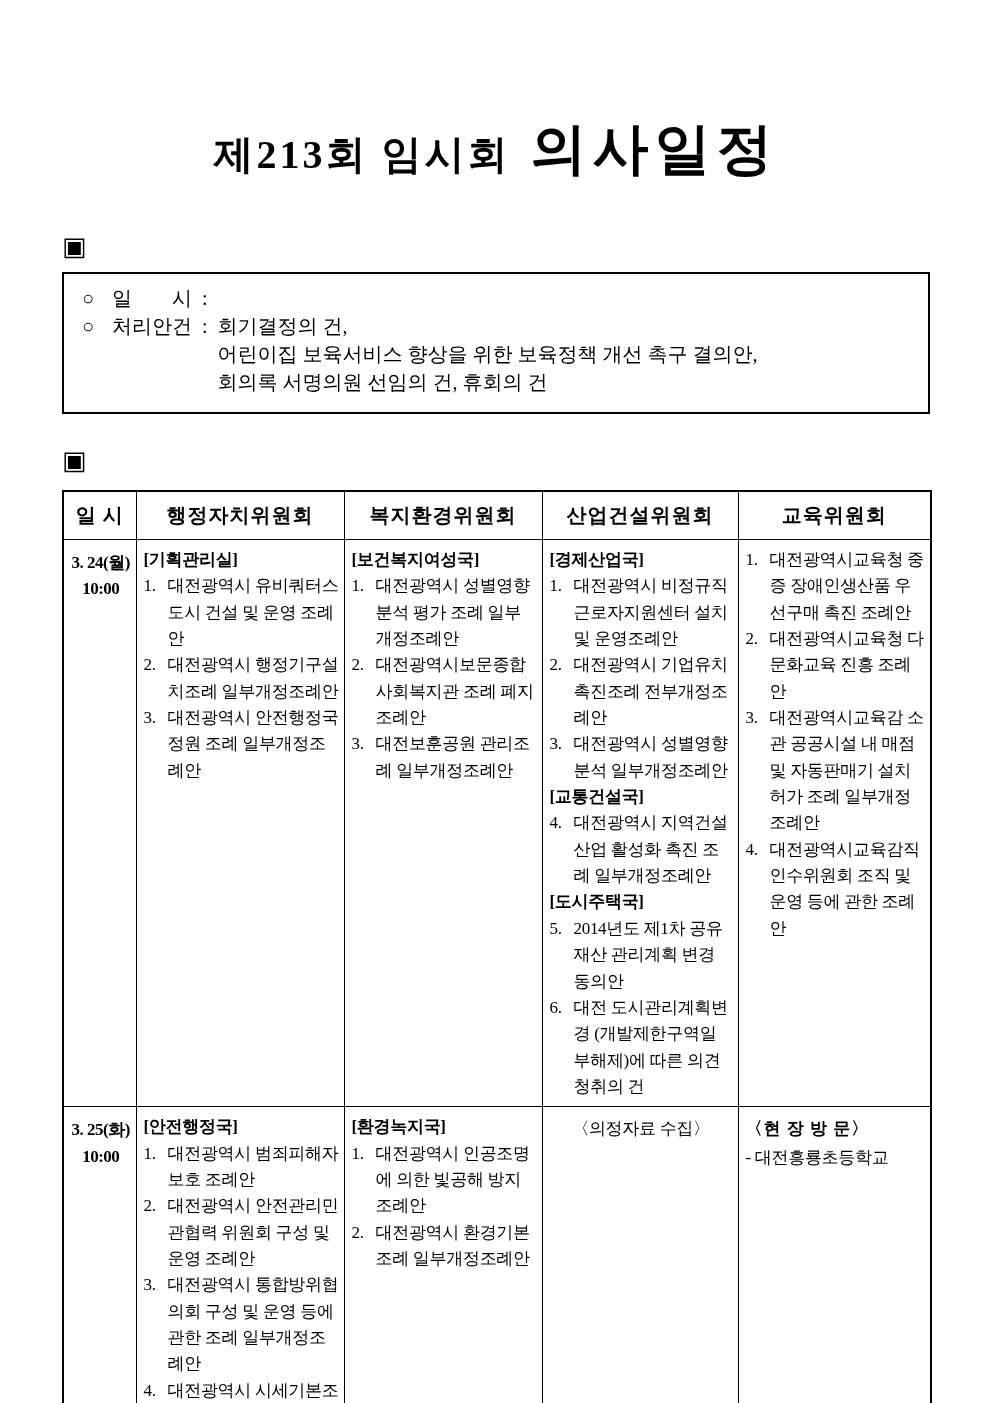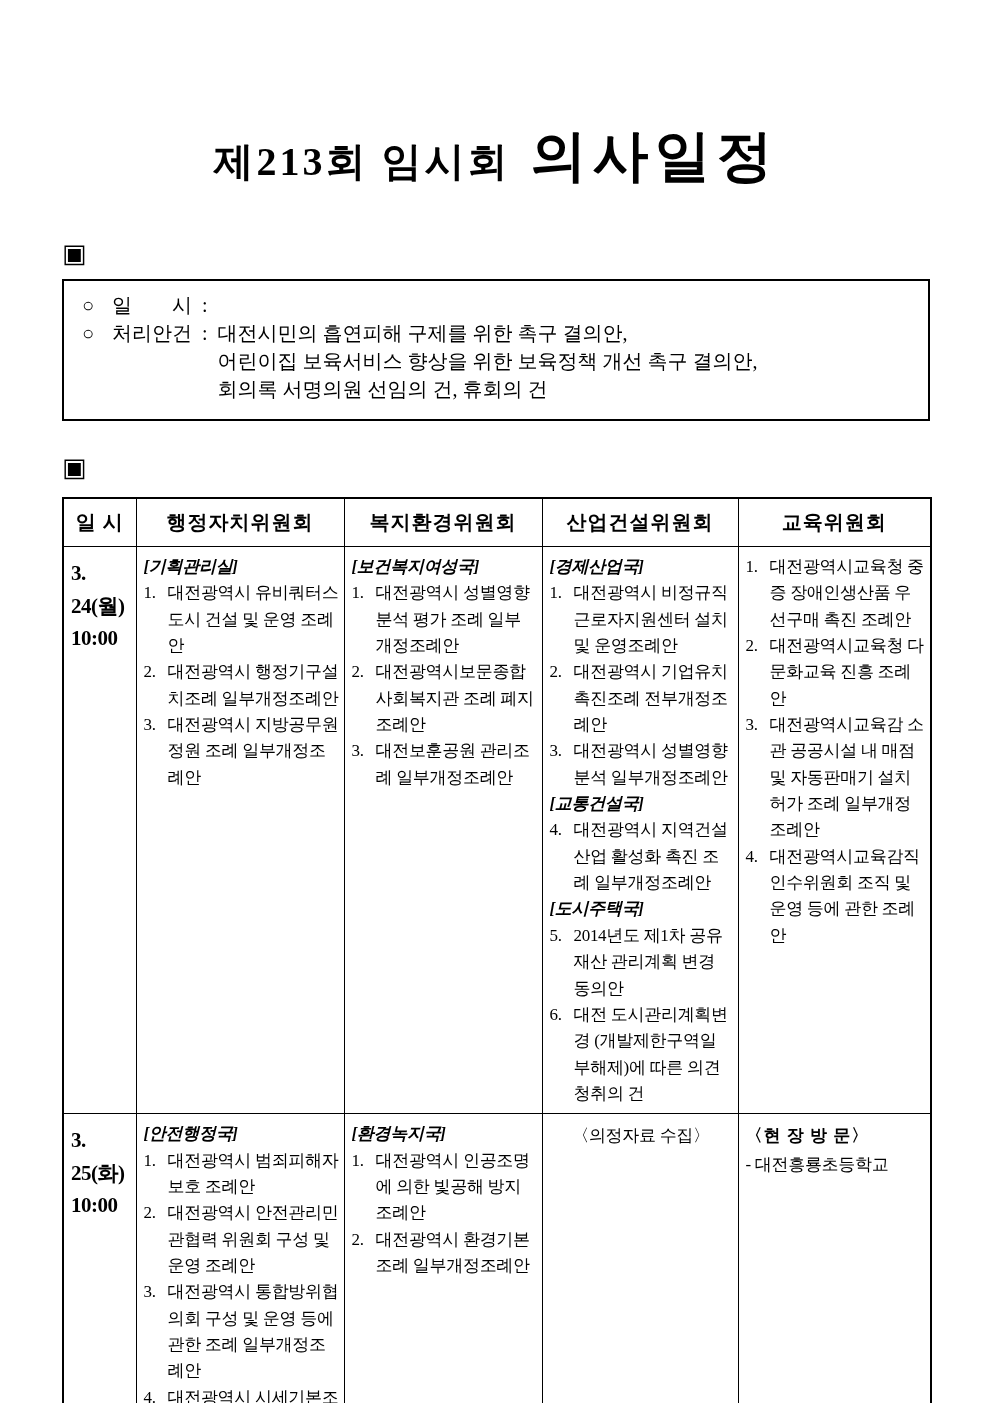--- a/index.html
+++ b/index.html
@@ -8,21 +8,20 @@
     width: 992px; height: 1403px;
     margin: 0 auto;
     font-family: "Liberation Serif", "DejaVu Serif", serif;
     color: #000;
     position: relative;
   }
   .doc-title {
     text-align: center;
     padding-top: 112px;
     white-space: nowrap;
-    margin-top: 7px;
   }
   .doc-title .title-prefix {
     font-size: 40px;
     font-weight: 700;
     letter-spacing: 3px;
   }
   .doc-title .title-main {
     font-size: 56px;
     font-weight: 900;
     letter-spacing: 6px;
@@ -69,27 +68,27 @@
     vertical-align: middle;
   }
   .committee-table td {
     vertical-align: top;
     font-size: 17px;
     line-height: 1.55;
     padding: 7px 5px 6px 7px;
     letter-spacing: -0.3px;
   }
   td.date-cell {
-    text-align: left;
-    font-weight: 700;
-    font-size: 21px;
+    text-align: center;
+    font-weight: 700;
+    font-size: 17px;
     padding-top: 10px;
     letter-spacing: -0.5px;
   }
-  .dept-header { font-weight: 700; font-size: 17px; font-style: italic; }
+  .dept-header { font-weight: 700; font-size: 17px; }
   .agenda-item { display: flex; }
   .agenda-item .item-num { flex: 0 0 24px; }
   .agenda-item .item-text { flex: 1; }
   td.align-center { text-align: center; }
   .note-line { padding-top: 2px; }
   .note-line.bold { font-weight: 700; letter-spacing: 1px; }
   .plain-line { padding-top: 2px; }
 </style>
 </head>
 <body>
@@ -107,21 +106,21 @@
   <div class="info-row">
     <span class="bullet">○</span>
     <span class="info-label">일　　시</span>
     <span class="colon">:</span>
   </div>
   <div class="info-row">
     <span class="bullet">○</span>
     <span class="info-label">처리안건</span>
     <span class="colon">:</span>
     <div class="info-lines">
-      <div>대전시민의 흡연피해 구제를 위한 촉구 결의안,</div>
+      <div>회기결정의 건,</div>
       <div>어린이집 보육서비스 향상을 위한 보육정책 개선 촉구 결의안,</div>
       <div>회의록 서명의원 선임의 건, 휴회의 건</div>
     </div>
   </div>
 </div>
 
 <div class="section-heading" style="margin-top:34px;">
   <span class="square-marker">▣</span>
 </div>
 
@@ -153,21 +152,21 @@
           <div class="agenda-item">
             <span class="item-num">1.</span>
             <span class="item-text">대전광역시 유비쿼터스도시 건설 및 운영 조례안</span>
           </div>
           <div class="agenda-item">
             <span class="item-num">2.</span>
             <span class="item-text">대전광역시 행정기구설치조례 일부개정조례안</span>
           </div>
           <div class="agenda-item">
             <span class="item-num">3.</span>
-            <span class="item-text">대전광역시 지방공무원 정원 조례 일부개정조례안</span>
+            <span class="item-text">대전광역시 안전행정국 정원 조례 일부개정조례안</span>
           </div>
         </td>
         <td>
           <div class="dept-header">[보건복지여성국]</div>
           <div class="agenda-item">
             <span class="item-num">1.</span>
             <span class="item-text">대전광역시 성별영향분석 평가 조례 일부개정조례안</span>
           </div>
           <div class="agenda-item">
             <span class="item-num">2.</span>

